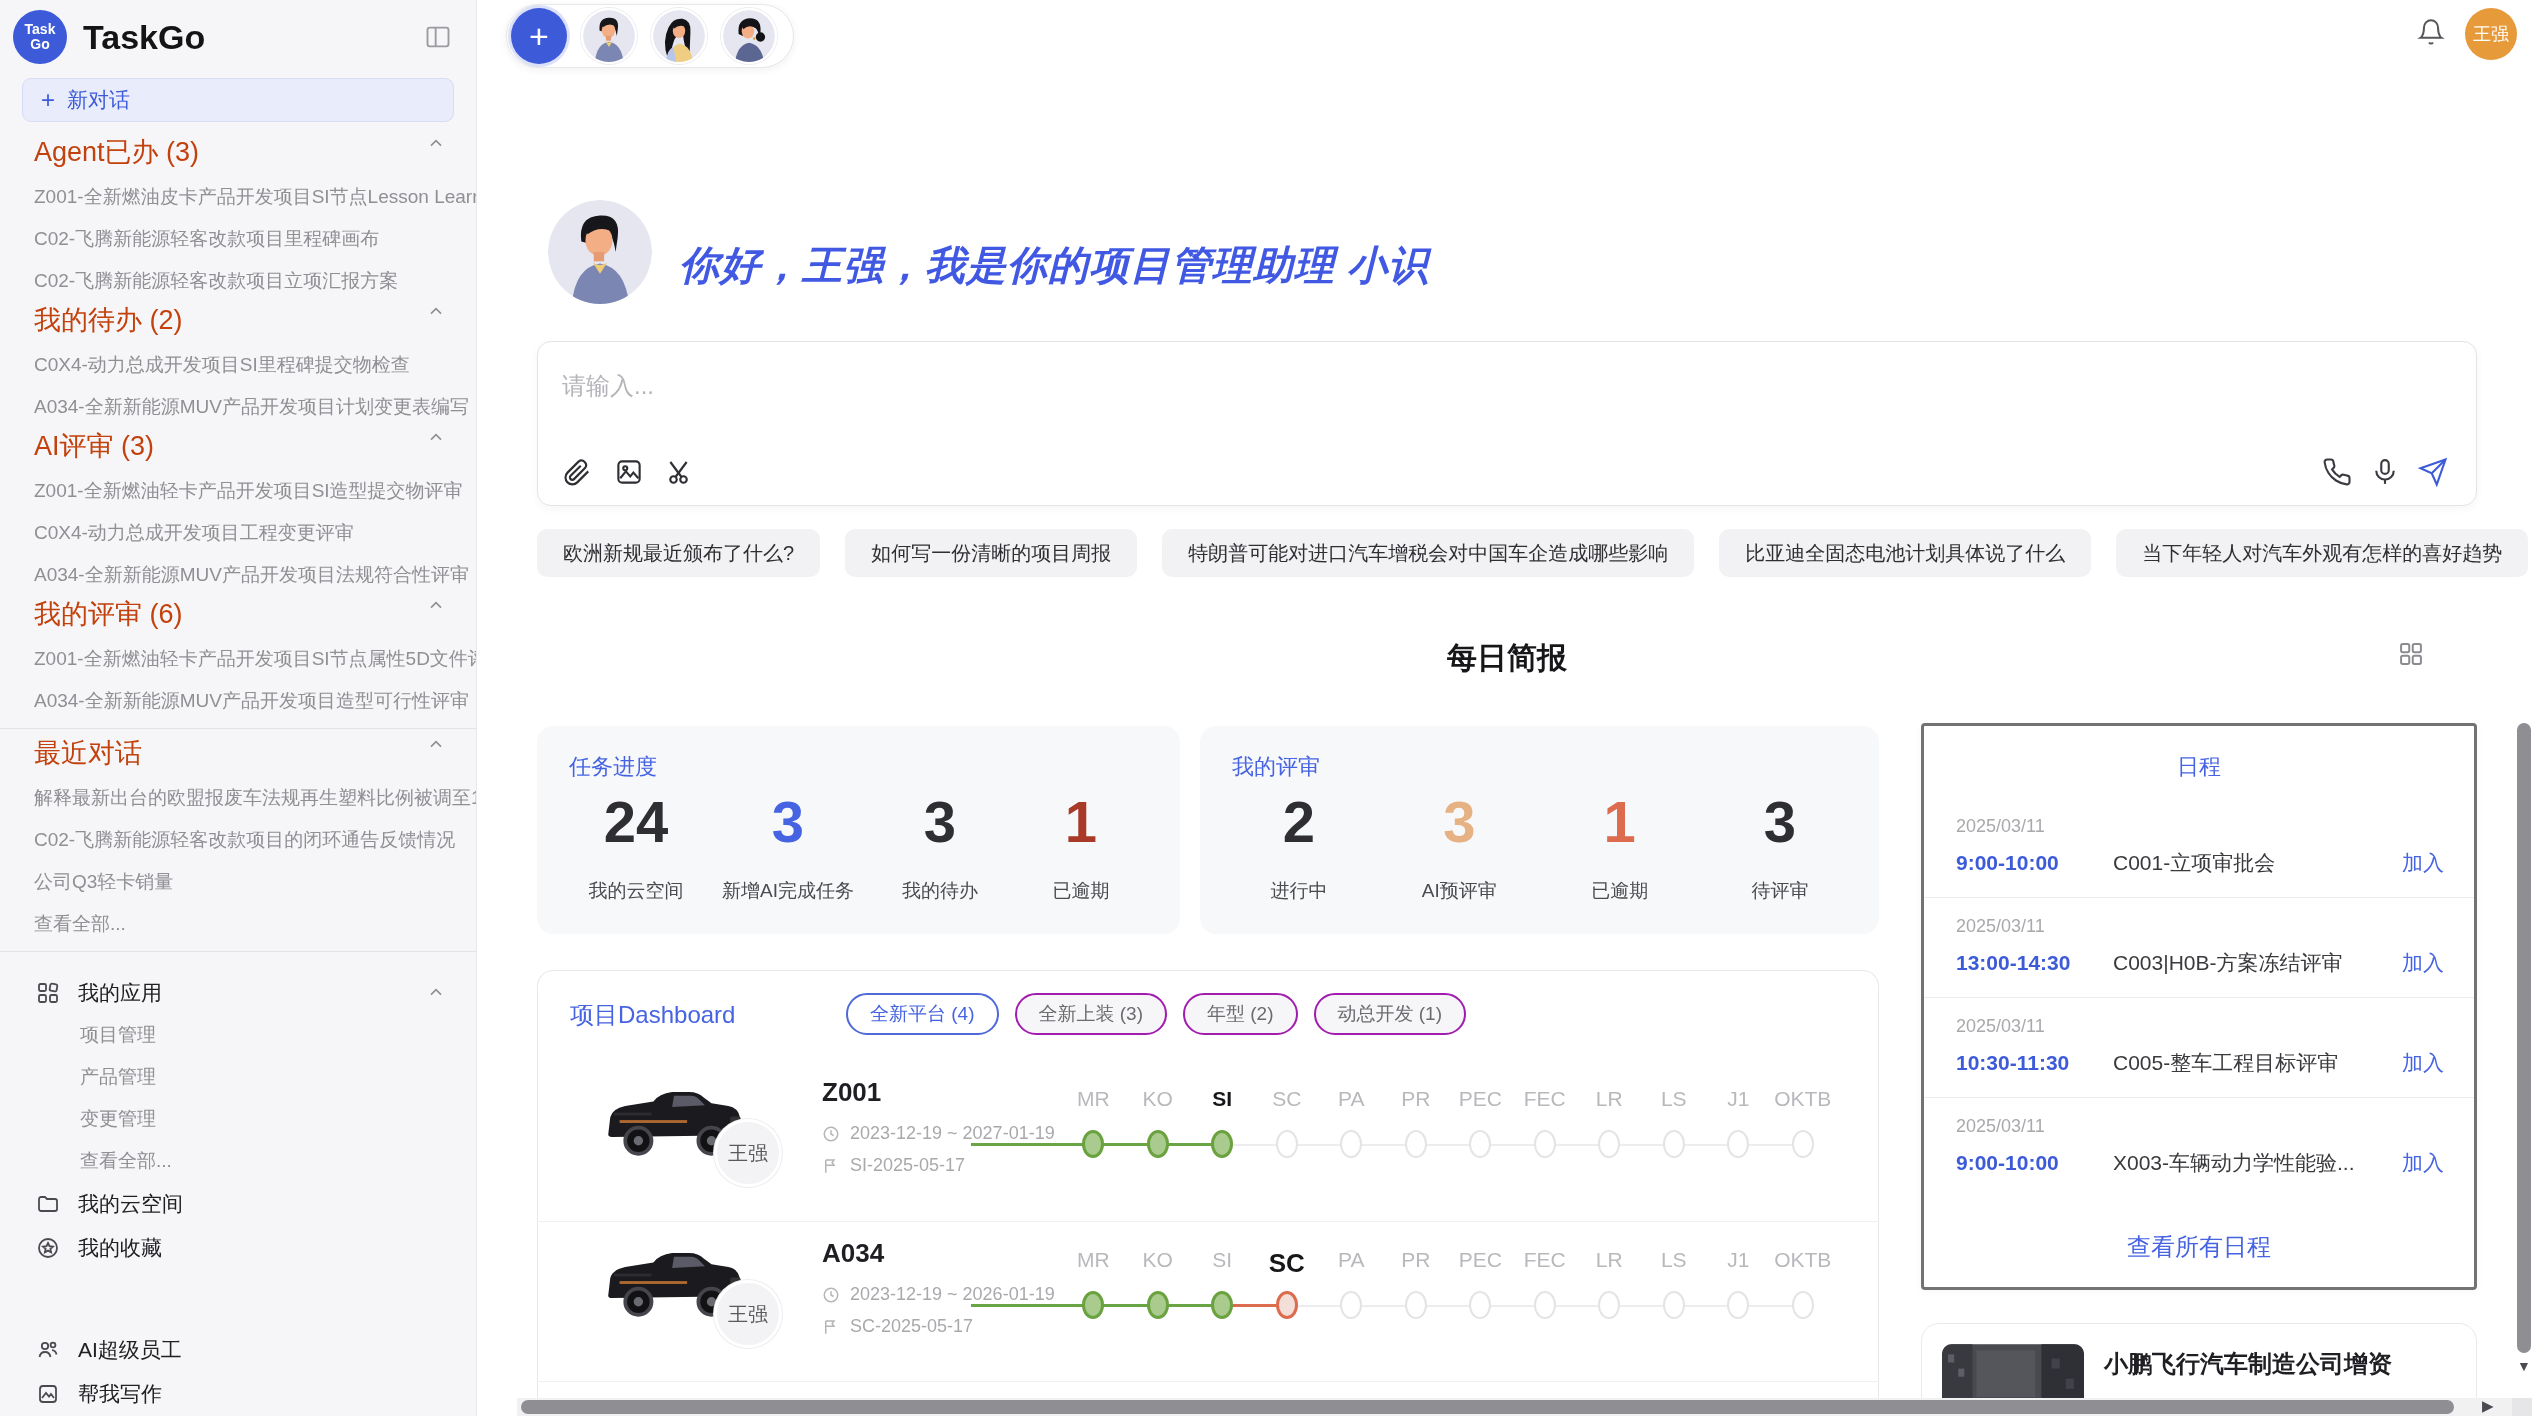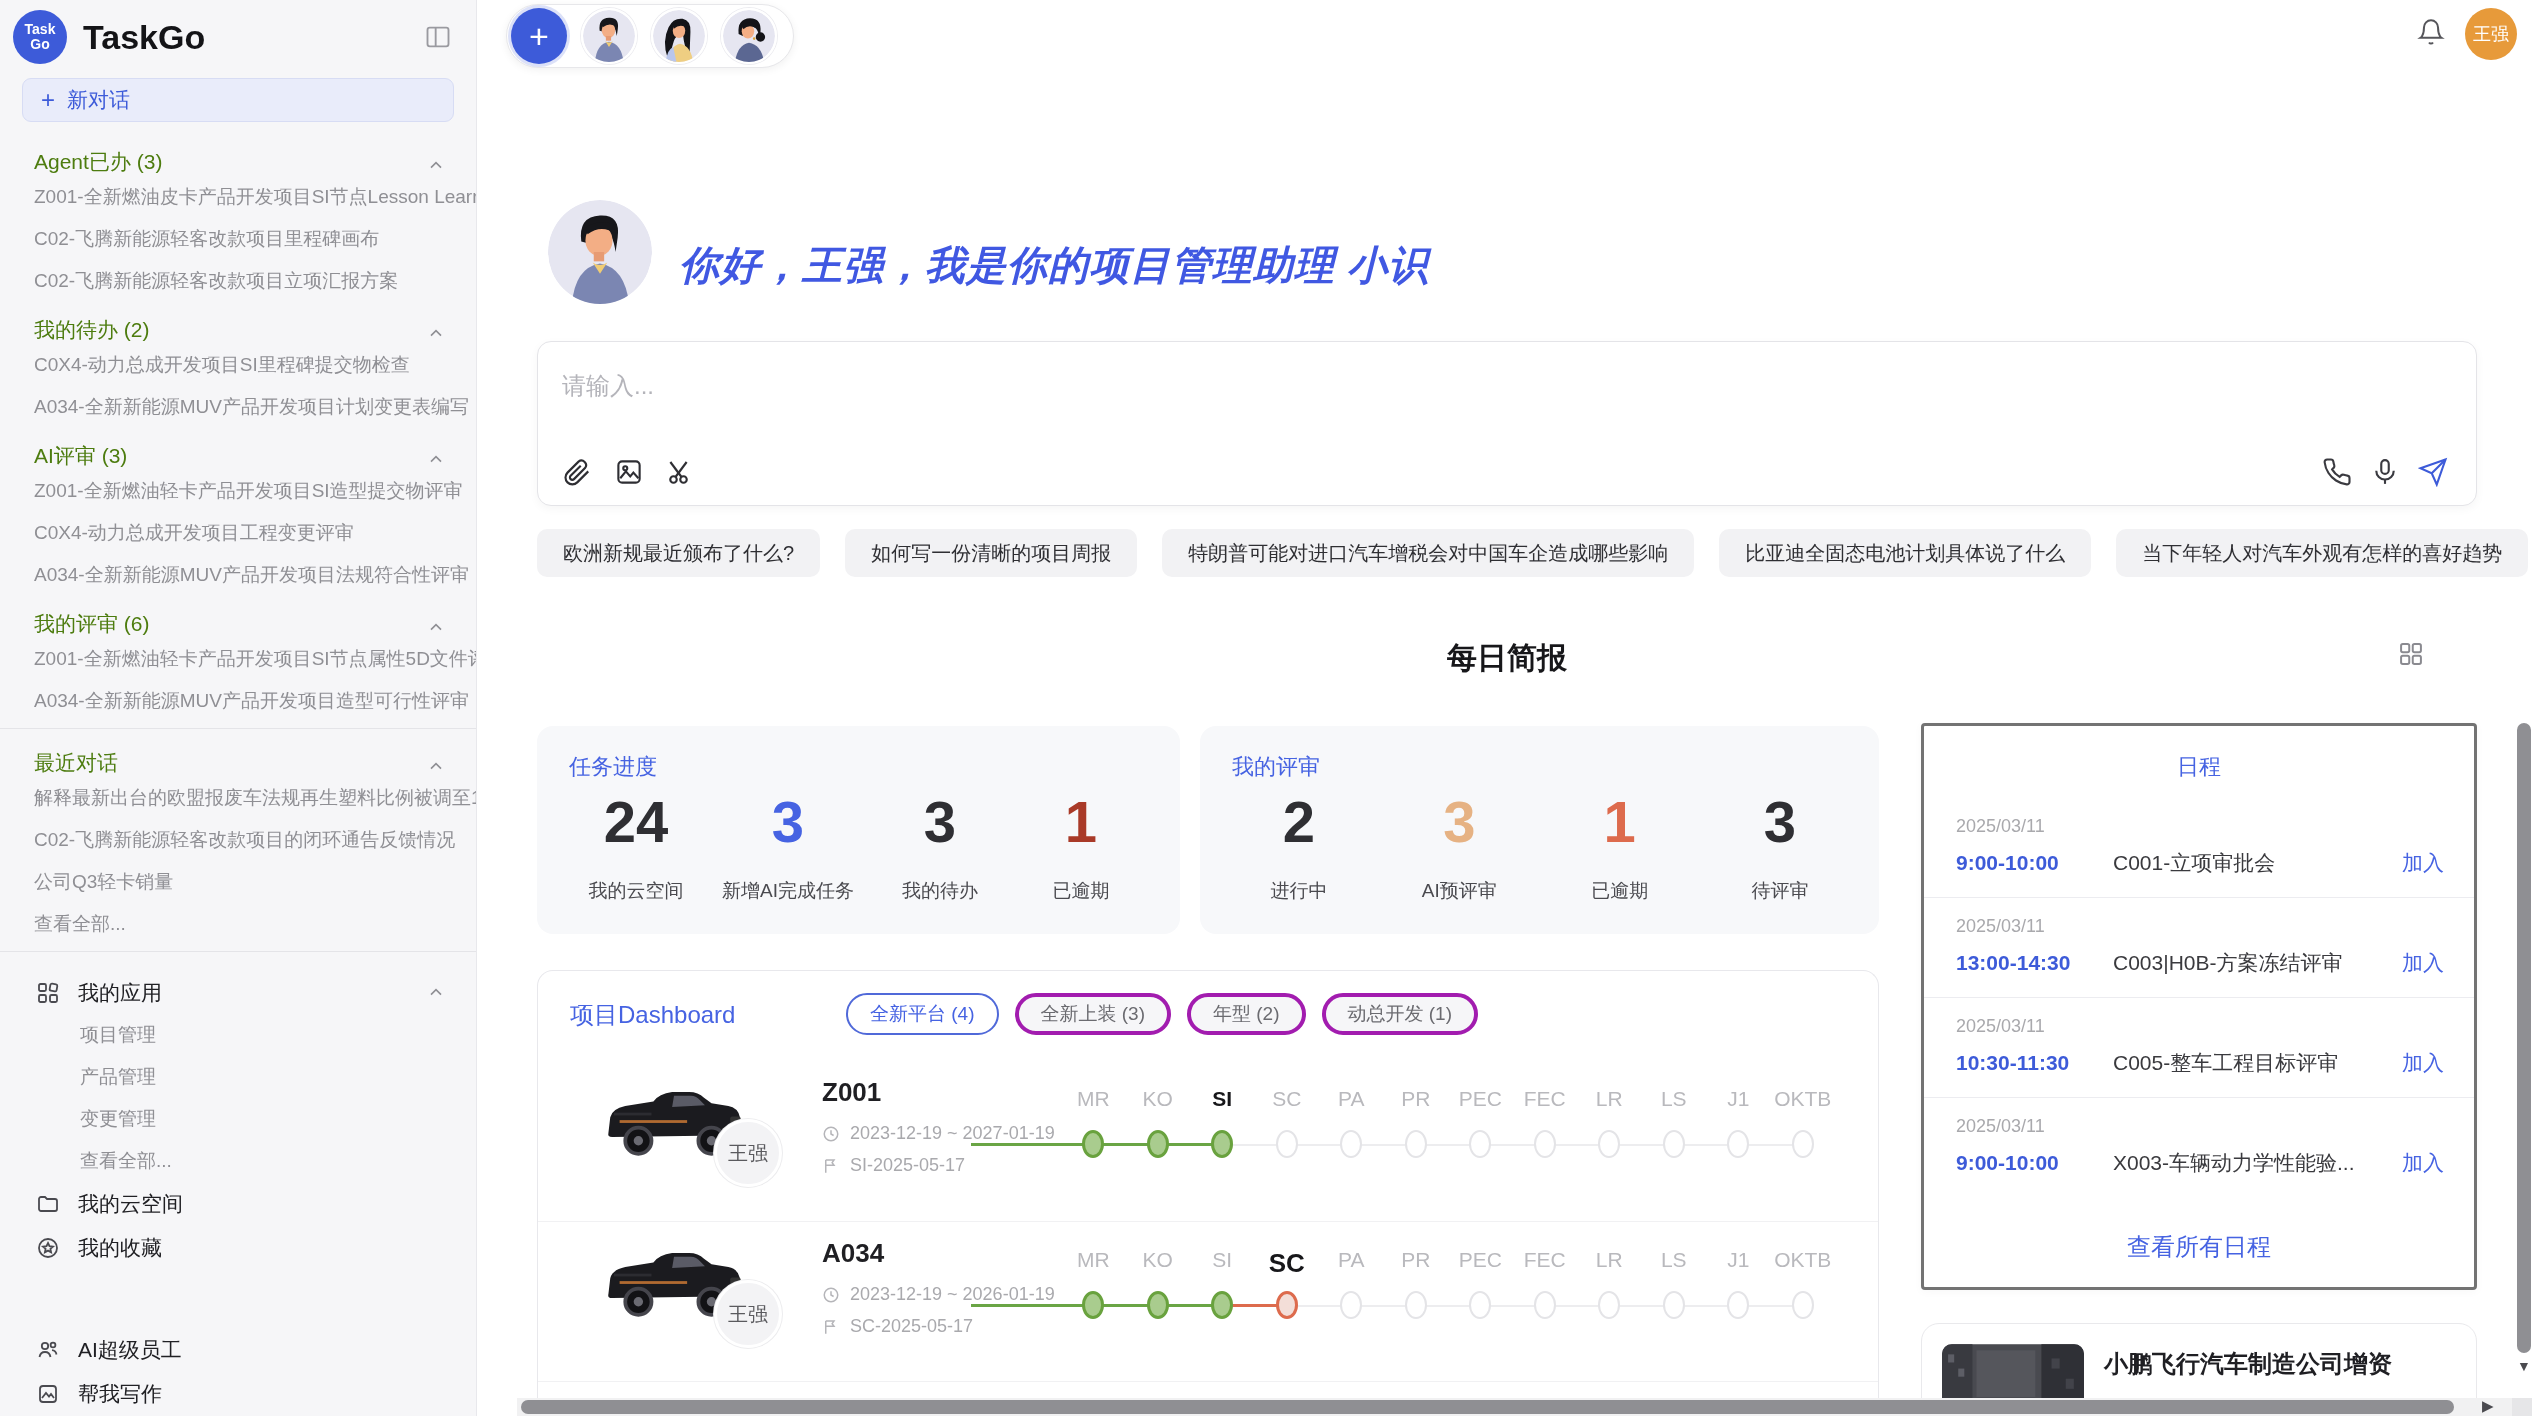--- a/index.html
+++ b/index.html
@@ -12,22 +12,22 @@
   .side-top { height:74px; display:flex; align-items:center; padding:0 24px 0 13px; }
   .logo-circle { width:54px; height:54px; border-radius:50%; background:#3d5bd9; color:#fff;
     display:flex; flex-direction:column; align-items:center; justify-content:center;
     font-size:14px; line-height:15px; font-weight:700; flex:none; }
   .app-title { font-size:34px; font-weight:700; color:#141417; margin-left:16px; }
   .panel-toggle { margin-left:auto; color:#9a9aa0; display:flex; }
   .new-chat { margin:4px 22px 12px; height:44px; border-radius:9px; background:#e9ecfa;
     border:1px solid #d7dcf4; color:#3d5bd9; font-size:21px; font-weight:500;
     display:flex; align-items:center; gap:12px; padding:0 18px; cursor:pointer; }
   .new-chat .plus { font-size:24px; line-height:24px; }
-  .sec-head { height:42px; display:flex; align-items:flex-end; padding:0 30px 0 34px;
-    font-size:21px; font-weight:500; color:#4d7c0f; }
+  .sec-head { height:42px; display:flex; align-items:flex-start; padding:0 30px 0 34px;
+    font-size:27px; font-weight:500; color:#c2410c; }
   .sec-head .chev { margin-left:auto; color:#8f8f94; display:flex; }
   .s-item { height:42px; line-height:42px; padding:0 14px 0 34px; font-size:19px;
     color:#8f8f94; white-space:nowrap; overflow:hidden; cursor:pointer; }
   .divider { border-top:1px solid #e4e4e8; margin:6px 0; }
   .apps-head { margin-top:14px; height:42px; display:flex; align-items:center;
     padding:0 30px 0 36px; font-size:21px; color:#202024; gap:18px; }
   .apps-head .chev { margin-left:auto; color:#8f8f94; display:flex; }
   .sub-item { height:42px; line-height:42px; padding-left:80px; font-size:19px; color:#8f8f94; cursor:pointer; }
   .side-row { height:44px; display:flex; align-items:center; padding:0 30px 0 36px;
     font-size:21px; color:#202024; gap:18px; cursor:pointer; }
@@ -86,21 +86,21 @@
   .stat .lbl { margin-top:24px; font-size:19px; color:#4a4a4f; }
   .c-dark { color:#2f2f33; } .c-blue { color:#4663e2; } .c-red { color:#a93a28; }
   .c-tan { color:#e6b283; } .c-orange { color:#dd6b4d; }
 
   
   .dash { position:absolute; left:60px; top:970px; width:1342px; height:520px; background:#fff;
     border:1px solid #e8e8ec; border-radius:16px 16px 0 0; border-bottom:none; }
   .dash-title { position:absolute; left:32px; top:28px; font-size:24px; color:#4663e2; }
   .dash-filters { position:absolute; left:308px; top:22px; display:flex; gap:16px; }
   .fchip { height:42px; border-radius:21px; display:flex; align-items:center; padding:0 22px;
-    font-size:19px; background:#f6f6f8; color:#6b6b70; border:4px solid #a21caf; cursor:pointer; }
+    font-size:19px; background:#f6f6f8; color:#6b6b70; border:2px solid #a21caf; cursor:pointer; }
   .fchip.active { background:#fff; color:#4663e2; border:2px solid #5069d9; }
 
   .p-row { position:absolute; left:0; width:1340px; height:160px; }
   .p-row.r1 { top:90px; } .p-row.r2 { top:250px; border-top:1px solid #f1f1f3; }
   .p-row.r3 { top:410px; border-top:1px solid #f1f1f3; }
   .truck { position:absolute; left:61px; top:12px; width:150px; height:98px; }
   .owner-badge { position:absolute; left:176px; top:58px; width:68px; height:68px; border-radius:50%;
     background:#f3f3f5; border:3px solid #fff; box-shadow:0 0 0 1px #ececee; color:#5a5a5e;
     font-size:20px; display:flex; align-items:center; justify-content:center; }
   .p-code { position:absolute; left:284px; top:16px; font-size:26px; font-weight:700; color:#1f1f23; }

